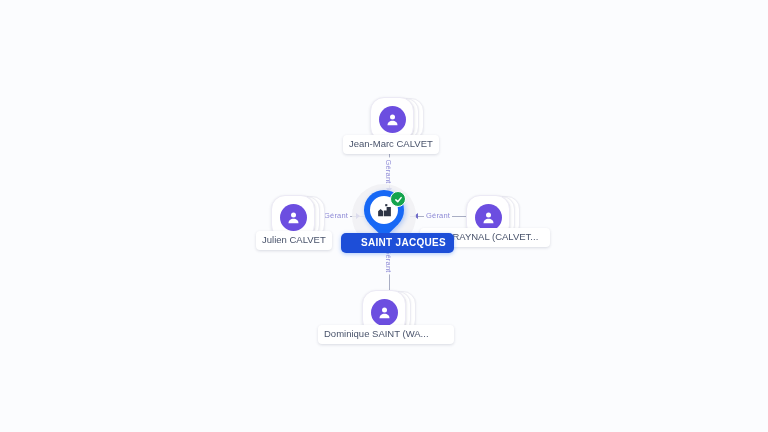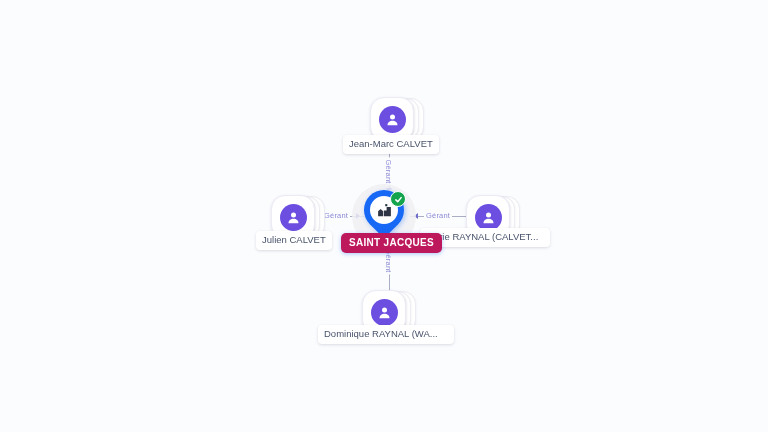--- a/index.html
+++ b/index.html
@@ -167,27 +167,27 @@
     height: 14px;
     border-radius: 50%;
     background: #14a44d;
     border: 1.5px solid #ffffff;
     display: flex;
     align-items: center;
     justify-content: center;
   }
   #company-label {
     position: absolute;
-    background: #be185d;
+    background: #1d4ed8;
     color: #ffffff;
     border-radius: 5px;
     font-size: 10px;
     font-weight: bold;
     letter-spacing: .3px;
-    padding: 4px 8px 5px 8px;
+    padding: 4px 8px 5px 20px;
     white-space: nowrap;
     box-shadow: 0 1px 4px rgba(23,104,245,.35);
   }
 </style>
 </head>
 <body>
 
 <div id="graph-canvas">
 
   <div class="edge-line vertical" style="left:389px; top:152px; height:52px;"></div>
@@ -256,21 +256,21 @@
     <div class="stack-card s1"></div>
     <div class="avatar-face">
       <div class="avatar-circle">
         <svg width="15" height="15" viewBox="0 0 24 24" fill="#ffffff">
           <circle cx="12" cy="8" r="4"></circle>
           <path d="M4 21c0-4.4 3.6-7 8-7s8 2.6 8 7z"></path>
         </svg>
       </div>
     </div>
   </div>
-  <div class="node-label" style="left:318px; top:325px; width:124px;">Dominique RAYNAL (WA...</div>
+  <div class="node-label" style="left:318px; top:325px; width:124px;">Dominique SAINT (WA...</div>
 
   <div id="company-node" style="left:352px; top:184px;">
     <div class="company-halo"></div>
     <div class="pin-shape">
       <div class="pin-inner"></div>
     </div>
     <div class="pin-icon">
       <svg width="17" height="17" viewBox="0 0 24 24" fill="#2d3444">
         <path d="M3 20h7v-7l-3.5-3L3 13z"></path>
         <path d="M11 20h10V7h-6v5h-4z"></path>

